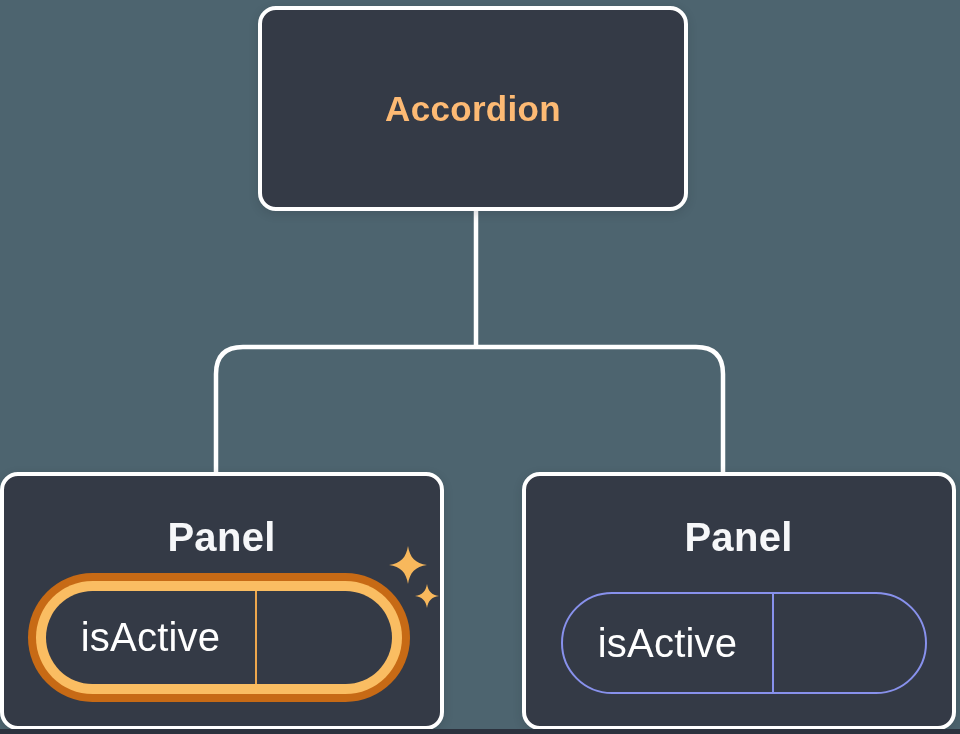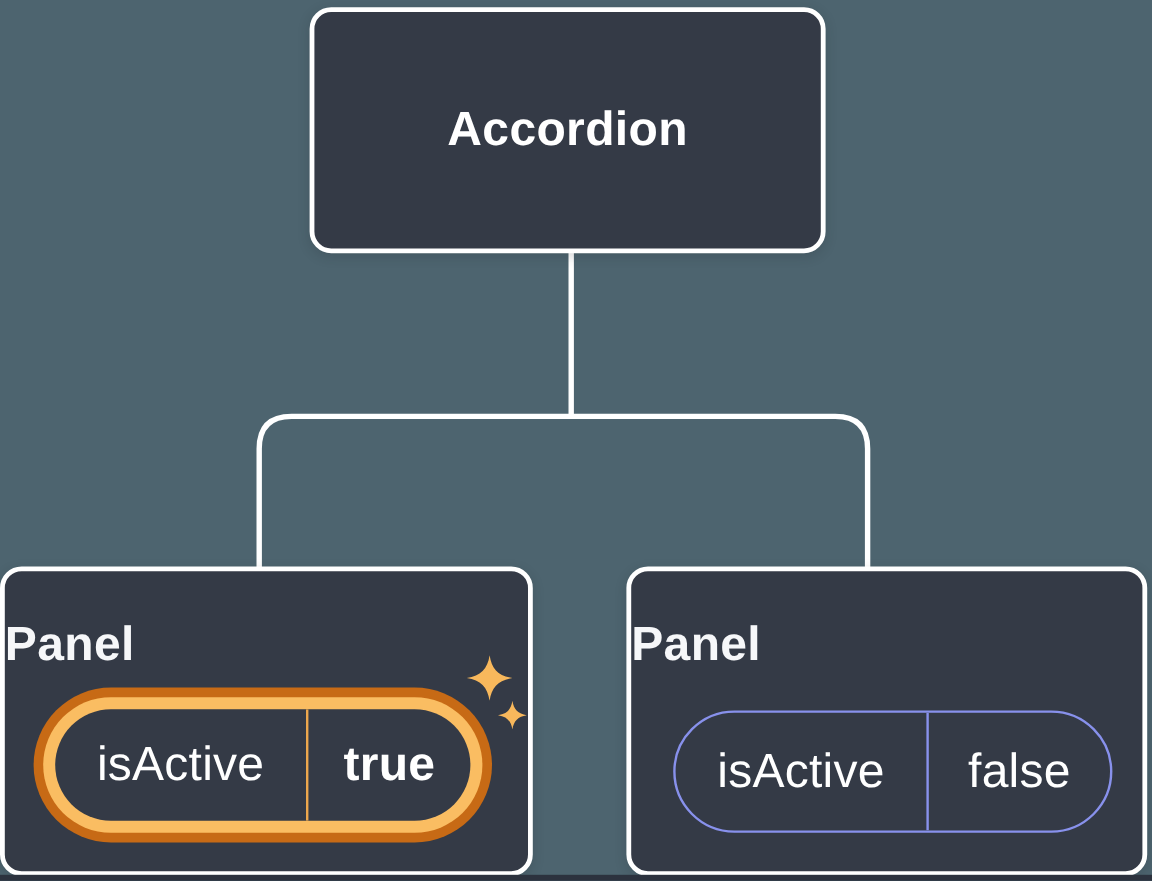--- a/index.html
+++ b/index.html
@@ -29,32 +29,33 @@
     z-index: 2;
   }
 
   .node-root {
     left: 258px; top: 6px;
     width: 430px; height: 205px;
     display: flex; align-items: center; justify-content: center;
   }
 
   .node-label {
-    color: #ffffff;
-    font-size: 40px;
+    color: #fdba74;
+    font-size: 35px;
     font-weight: 600;
     letter-spacing: 0.3px;
   }
 
   .panel-left  { left: 0px;   top: 472px; width: 444px; height: 258px; }
   .panel-right { left: 522px; top: 472px; width: 434px; height: 258px; }
 
   .panel-title {
     position: absolute;
     left: 0; right: 1px; top: 40px;
+    text-align: center;
     color: #f6f7f9;
     font-size: 40px;
     font-weight: 600;
     letter-spacing: 0.3px;
     line-height: 1.05;
   }
 
   
   .pill-ring-outer {
     position: absolute;
@@ -145,43 +146,37 @@
 
   <div class="node panel-left">
     <div class="panel-title">Panel</div>
 
     <div class="pill-ring-outer">
       <div class="pill-ring-gold">
         <div class="pill-core">
           <div class="seg-name">
             <span class="pill-text">isActive</span>
           </div>
-          <div class="seg-value">
-            <span class="pill-text bold">true</span>
-          </div>
         </div>
       </div>
     </div>
 
     <svg class="sparkle sparkle-large" viewBox="0 0 24 24" xmlns="http://www.w3.org/2000/svg">
       <path d="M12 0 C13.1 7.3 16.7 10.9 24 12 C16.7 13.1 13.1 16.7 12 24 C10.9 16.7 7.3 13.1 0 12 C7.3 10.9 10.9 7.3 12 0 Z" fill="#f8b85c"></path>
     </svg>
     <svg class="sparkle sparkle-small" viewBox="0 0 24 24" xmlns="http://www.w3.org/2000/svg">
       <path d="M12 0 C13.1 7.3 16.7 10.9 24 12 C16.7 13.1 13.1 16.7 12 24 C10.9 16.7 7.3 13.1 0 12 C7.3 10.9 10.9 7.3 12 0 Z" fill="#f8b85c"></path>
     </svg>
   </div>
 
   <div class="node panel-right">
     <div class="panel-title">Panel</div>
 
     <div class="pill-plain">
       <div class="seg-name">
         <span class="pill-text">isActive</span>
       </div>
-      <div class="seg-value">
-        <span class="pill-text">false</span>
-      </div>
     </div>
   </div>
 
   <div class="bottom-band"></div>
 
 </div>
 
 </body></html>

